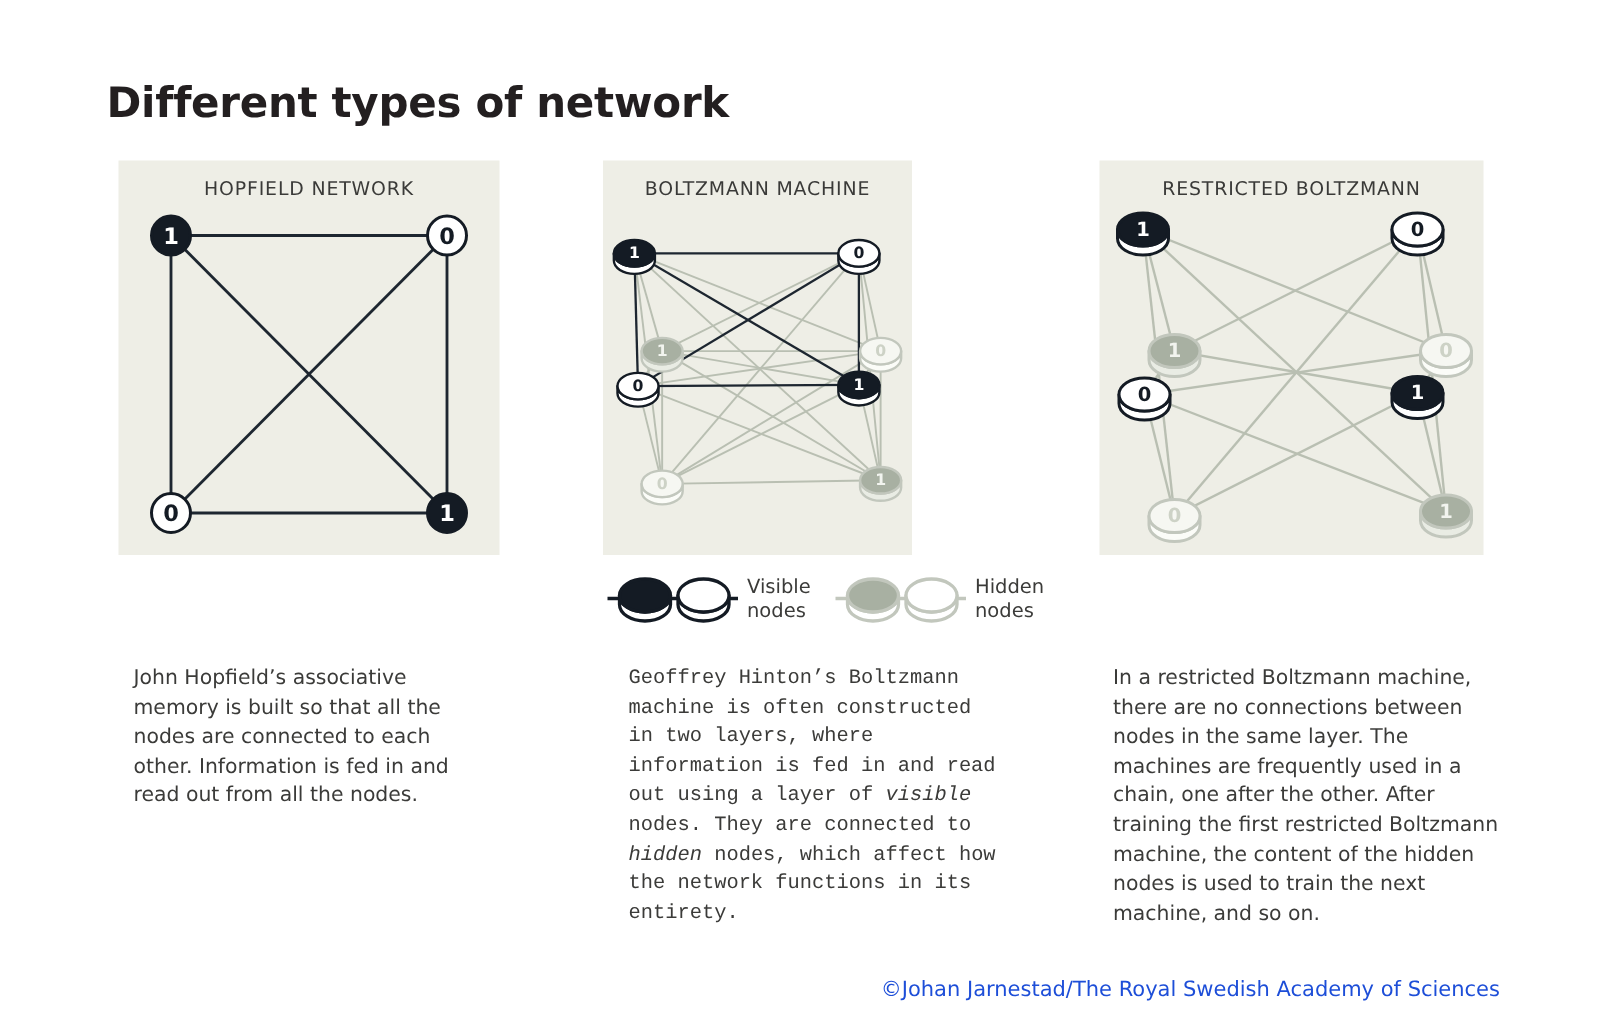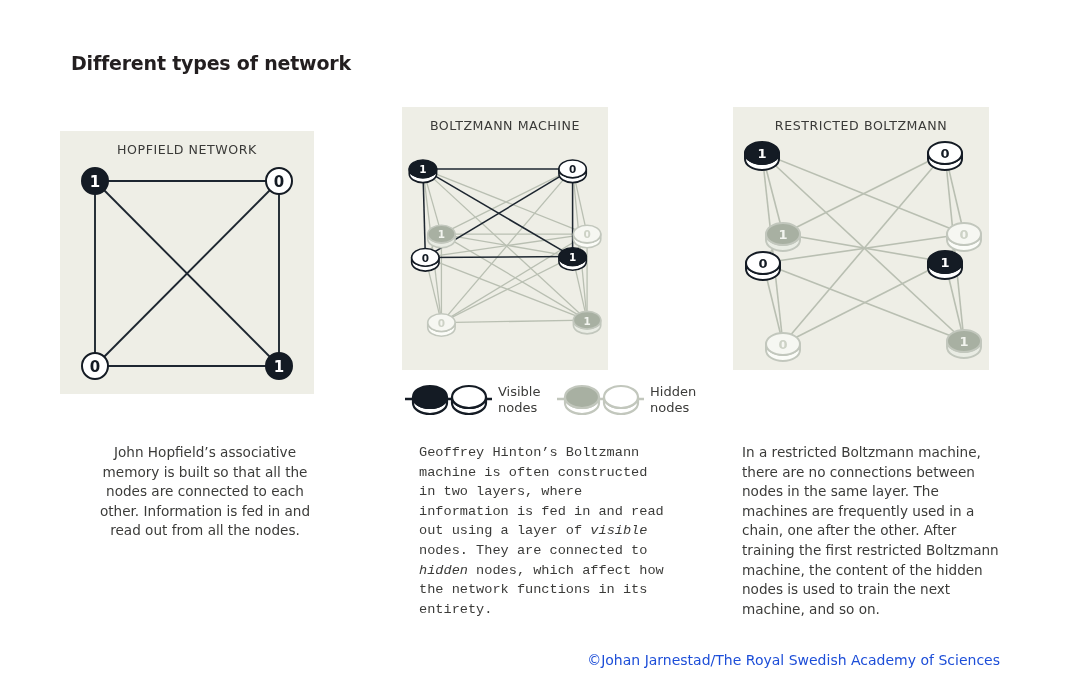--- a/index.html
+++ b/index.html
@@ -13,34 +13,34 @@
     height: 690px;
     position: relative;
     font-family: "DejaVu Sans", "Liberation Sans", sans-serif;
     color: #231f20;
     overflow: hidden;
   }
   #page-title {
     position: absolute;
     left: 71px;
     top: 52px;
-    font-size: 19px;
+    font-size: 28px;
     font-weight: bold;
     letter-spacing: -0.2px;
     color: #231f20;
     white-space: nowrap;
   }
   .panel {
     position: absolute;
     top: 107px;
     width: 254px;
     height: 263px;
     background: #eeeee6;
   }
-  .panel.p0 { left: 60px; margin-top: 24px; }
+  .panel.p0 { left: 79px; }
   .panel.p1 { left: 402px; width: 206px; }
   .panel.p2 { left: 733px; width: 256px; }
   .panel-title {
     position: absolute;
     top: 11px;
     left: 0;
     width: 100%;
     text-align: center;
     font-size: 12.6px;
     letter-spacing: 0.55px;
@@ -78,21 +78,21 @@
   }
   #legend-visible-text { left: 98px; top: 1px; width: 60px; }
   #legend-hidden-text  { left: 250px; top: 1px; width: 60px; }
   .caption {
     position: absolute;
     top: 443px;
     font-size: 13.6px;
     line-height: 19.6px;
     color: #3b3b39;
   }
-  .caption.c0 { left: 89px;  width: 232px; text-align: center; }
+  .caption.c0 { left: 89px;  width: 232px; }
   .caption.c1 { left: 419px; width: 248px; font-family: Liberation Mono, monospace; }
   .caption.c2 { left: 742px; width: 260px; }
   .caption em { font-style: italic; }
   #credit {
     position: absolute;
     left: 0;
     top: 652px;
     width: 1000px;
     text-align: right;
     font-size: 14px;

